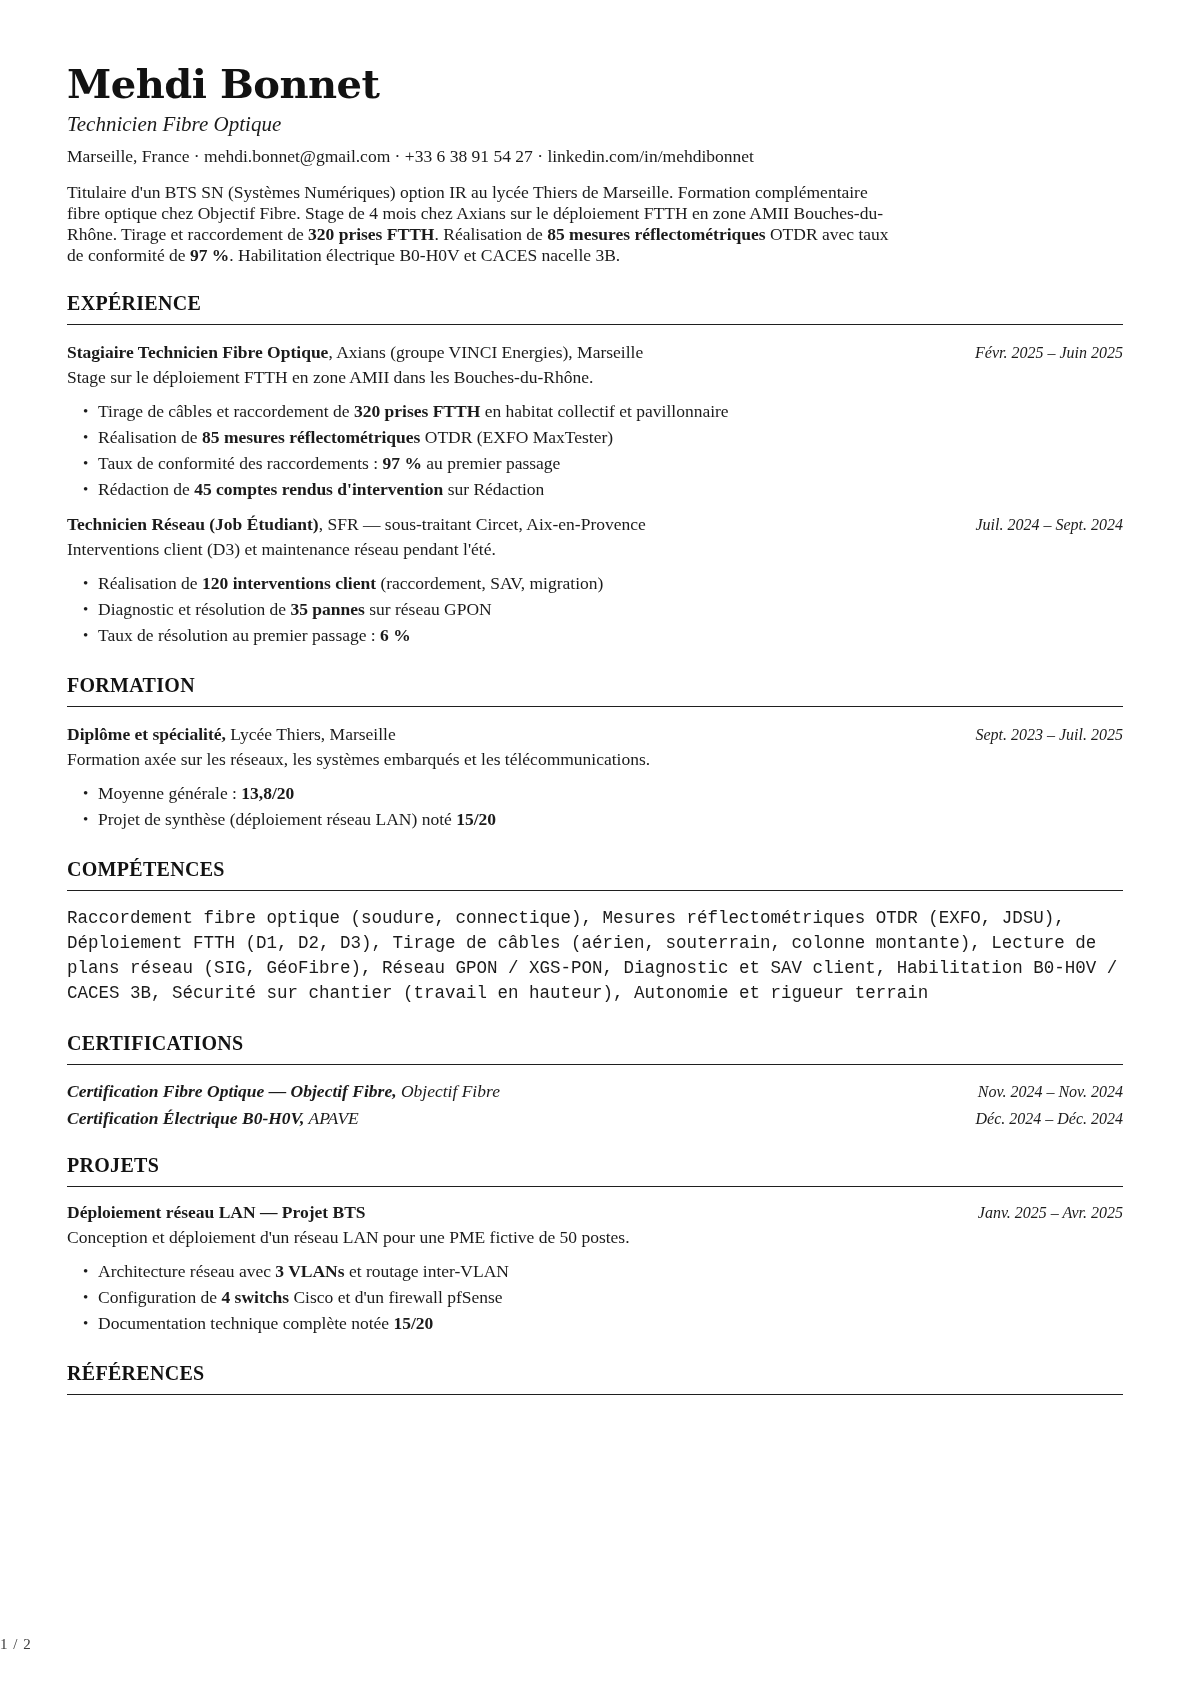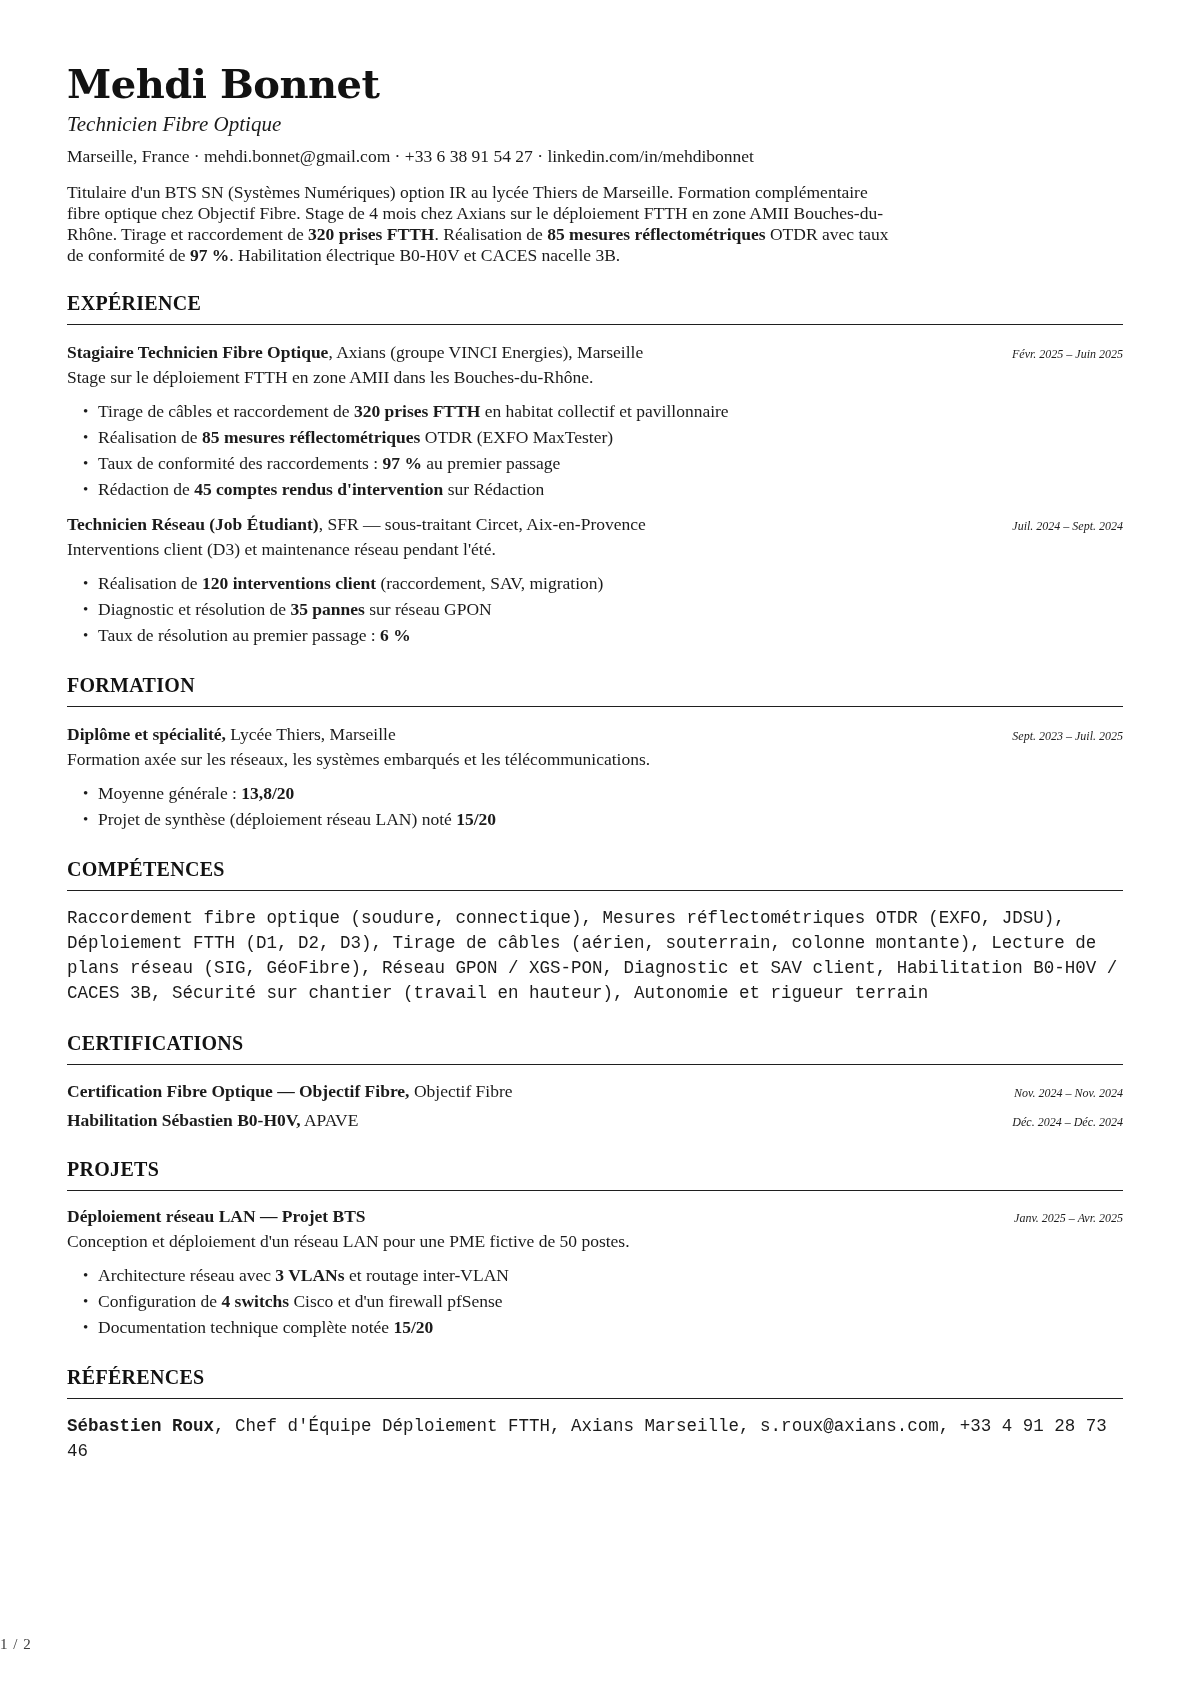--- a/index.html
+++ b/index.html
@@ -58,21 +58,21 @@
   .entry { margin-bottom: 10px; }
   .entry:last-child { margin-bottom: 0; }
   .entry-head {
     display: flex;
     justify-content: space-between;
     align-items: baseline;
     gap: 20px;
   }
   .entry-title { font-size: 17.5px; line-height: 25px; }
   .entry-dates {
-    font-size: 12px;
+    font-size: 16px;
     font-style: italic;
     white-space: nowrap;
     color: #1b1b1b;
   }
   .entry-sub { font-size: 17.5px; line-height: 25px; }
   ul.bullets { list-style: none; margin-top: 9px; }
   ul.bullets li {
     position: relative;
     padding-left: 31px;
     font-size: 17.5px;
@@ -88,21 +88,21 @@
     color: #1b1b1b;
   }
   .plain-par { font-size: 17.5px; line-height: 25px; font-family: Liberation Mono, monospace; }
   .cert-row {
     display: flex;
     justify-content: space-between;
     align-items: baseline;
     gap: 20px;
     line-height: 27px;
   }
-  .cert-label { font-size: 17.5px; }
+  .cert-label { font-size: 17.5px; font-style: italic; }
   b, .b { font-weight: 700; }
   
   .footer {
     position: absolute;
     bottom: 30px;
     left: 0;
     width: 1190px;
     font-size: 15px;
     letter-spacing: 1px;
     color: #3a3a3a;
@@ -176,21 +176,21 @@
     <p class="plain-par">Raccordement fibre optique (soudure, connectique), Mesures réflectométriques OTDR (EXFO, JDSU), Déploiement FTTH (D1, D2, D3), Tirage de câbles (aérien, souterrain, colonne montante), Lecture de plans réseau (SIG, GéoFibre), Réseau GPON / XGS-PON, Diagnostic et SAV client, Habilitation B0-H0V / CACES 3B, Sécurité sur chantier (travail en hauteur), Autonomie et rigueur terrain</p>
   </section>
 
   <section class="sec-certifications">
     <h2 class="section-heading">CERTIFICATIONS</h2>
     <div class="cert-row">
       <div class="cert-label"><b>Certification Fibre Optique — Objectif Fibre,</b><span> Objectif Fibre</span></div>
       <div class="entry-dates">Nov. 2024 – Nov. 2024</div>
     </div>
     <div class="cert-row">
-      <div class="cert-label"><b>Habilitation Sébastien B0-H0V,</b><span> APAVE</span></div>
+      <div class="cert-label"><b>Certification Électrique B0-H0V,</b><span> APAVE</span></div>
       <div class="entry-dates">Déc. 2024 – Déc. 2024</div>
     </div>
   </section>
 
 
   <section class="sec-projets">
     <h2 class="section-heading">PROJETS</h2>
 
     <div class="entry">
       <div class="entry-head">
@@ -201,18 +201,17 @@
       <ul class="bullets">
         <li><span>Architecture réseau avec </span><b>3 VLANs</b><span> et routage inter-VLAN</span></li>
         <li><span>Configuration de </span><b>4 switchs</b><span> Cisco et d'un firewall pfSense</span></li>
         <li><span>Documentation technique complète notée </span><b>15/20</b></li>
       </ul>
     </div>
   </section>
 
   <section class="sec-references">
     <h2 class="section-heading">RÉFÉRENCES</h2>
-    <p class="plain-par"><b>Sébastien Roux</b><span>, Chef d'Équipe Déploiement FTTH, Axians Marseille, s.roux@axians.com, +33 4 91 28 73 46</span></p>
   </section>
 
 </div>
 
 <div class="footer">1 / 2</div>
 
 </body></html>

